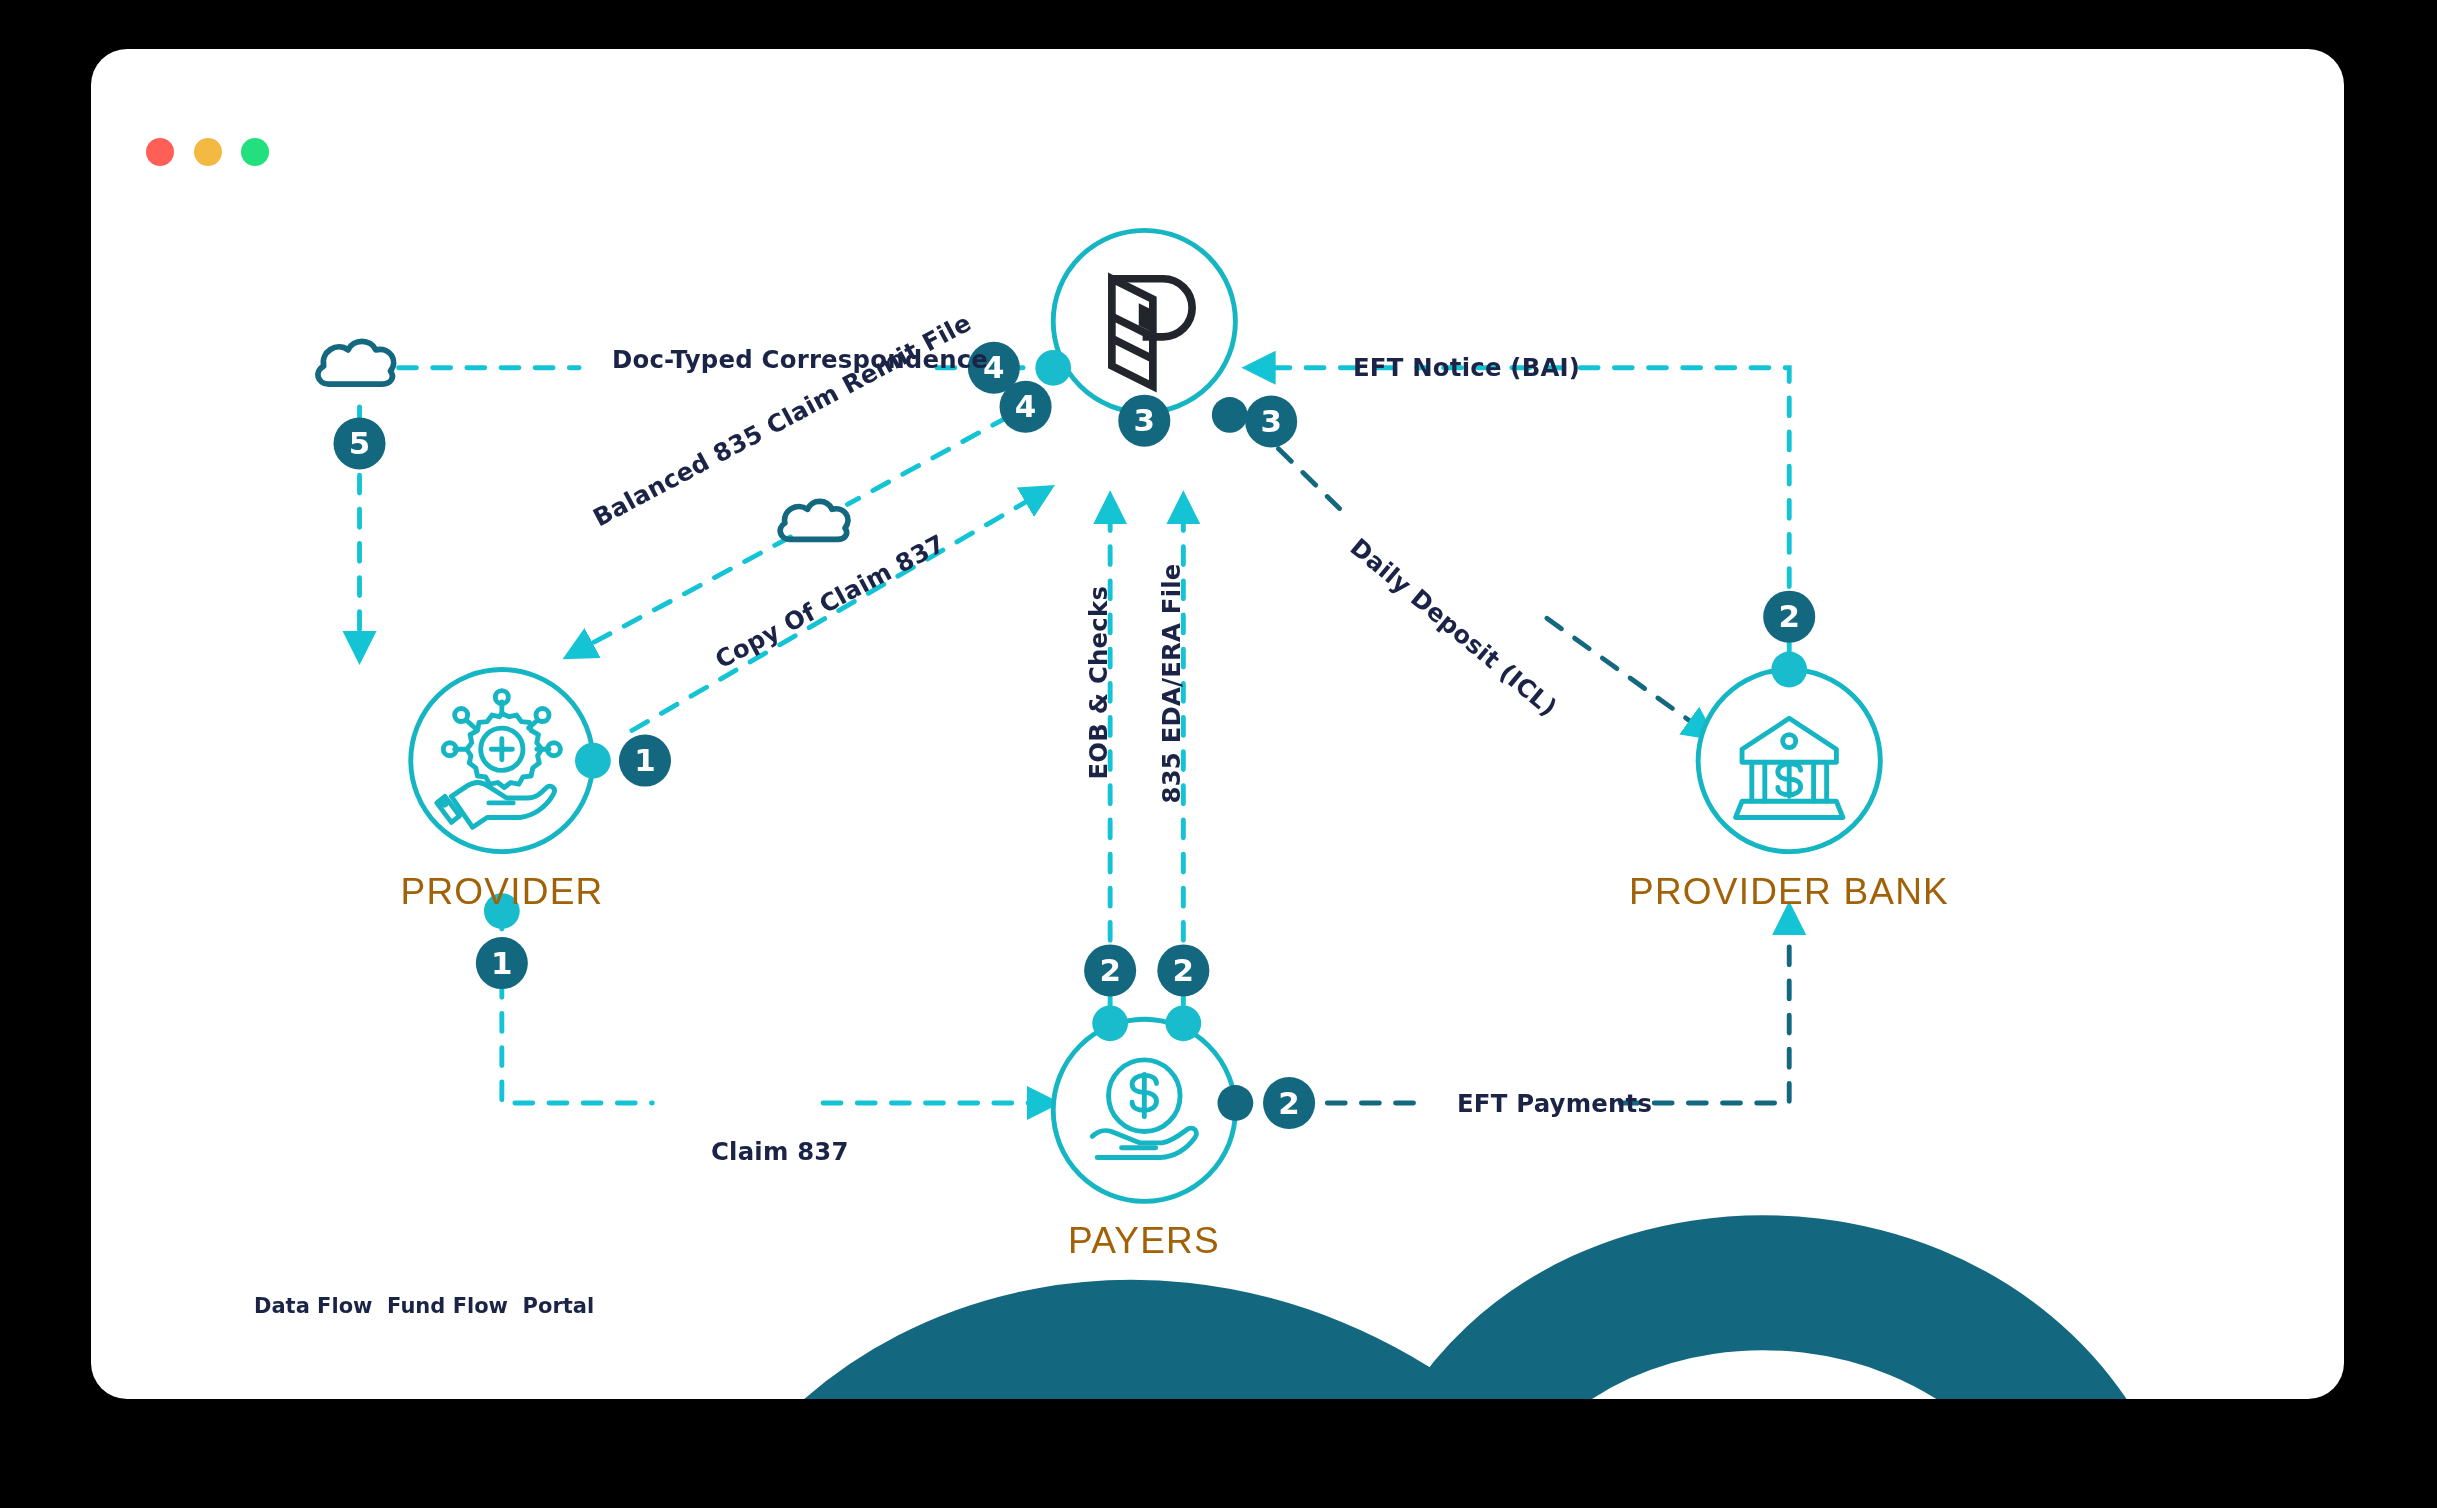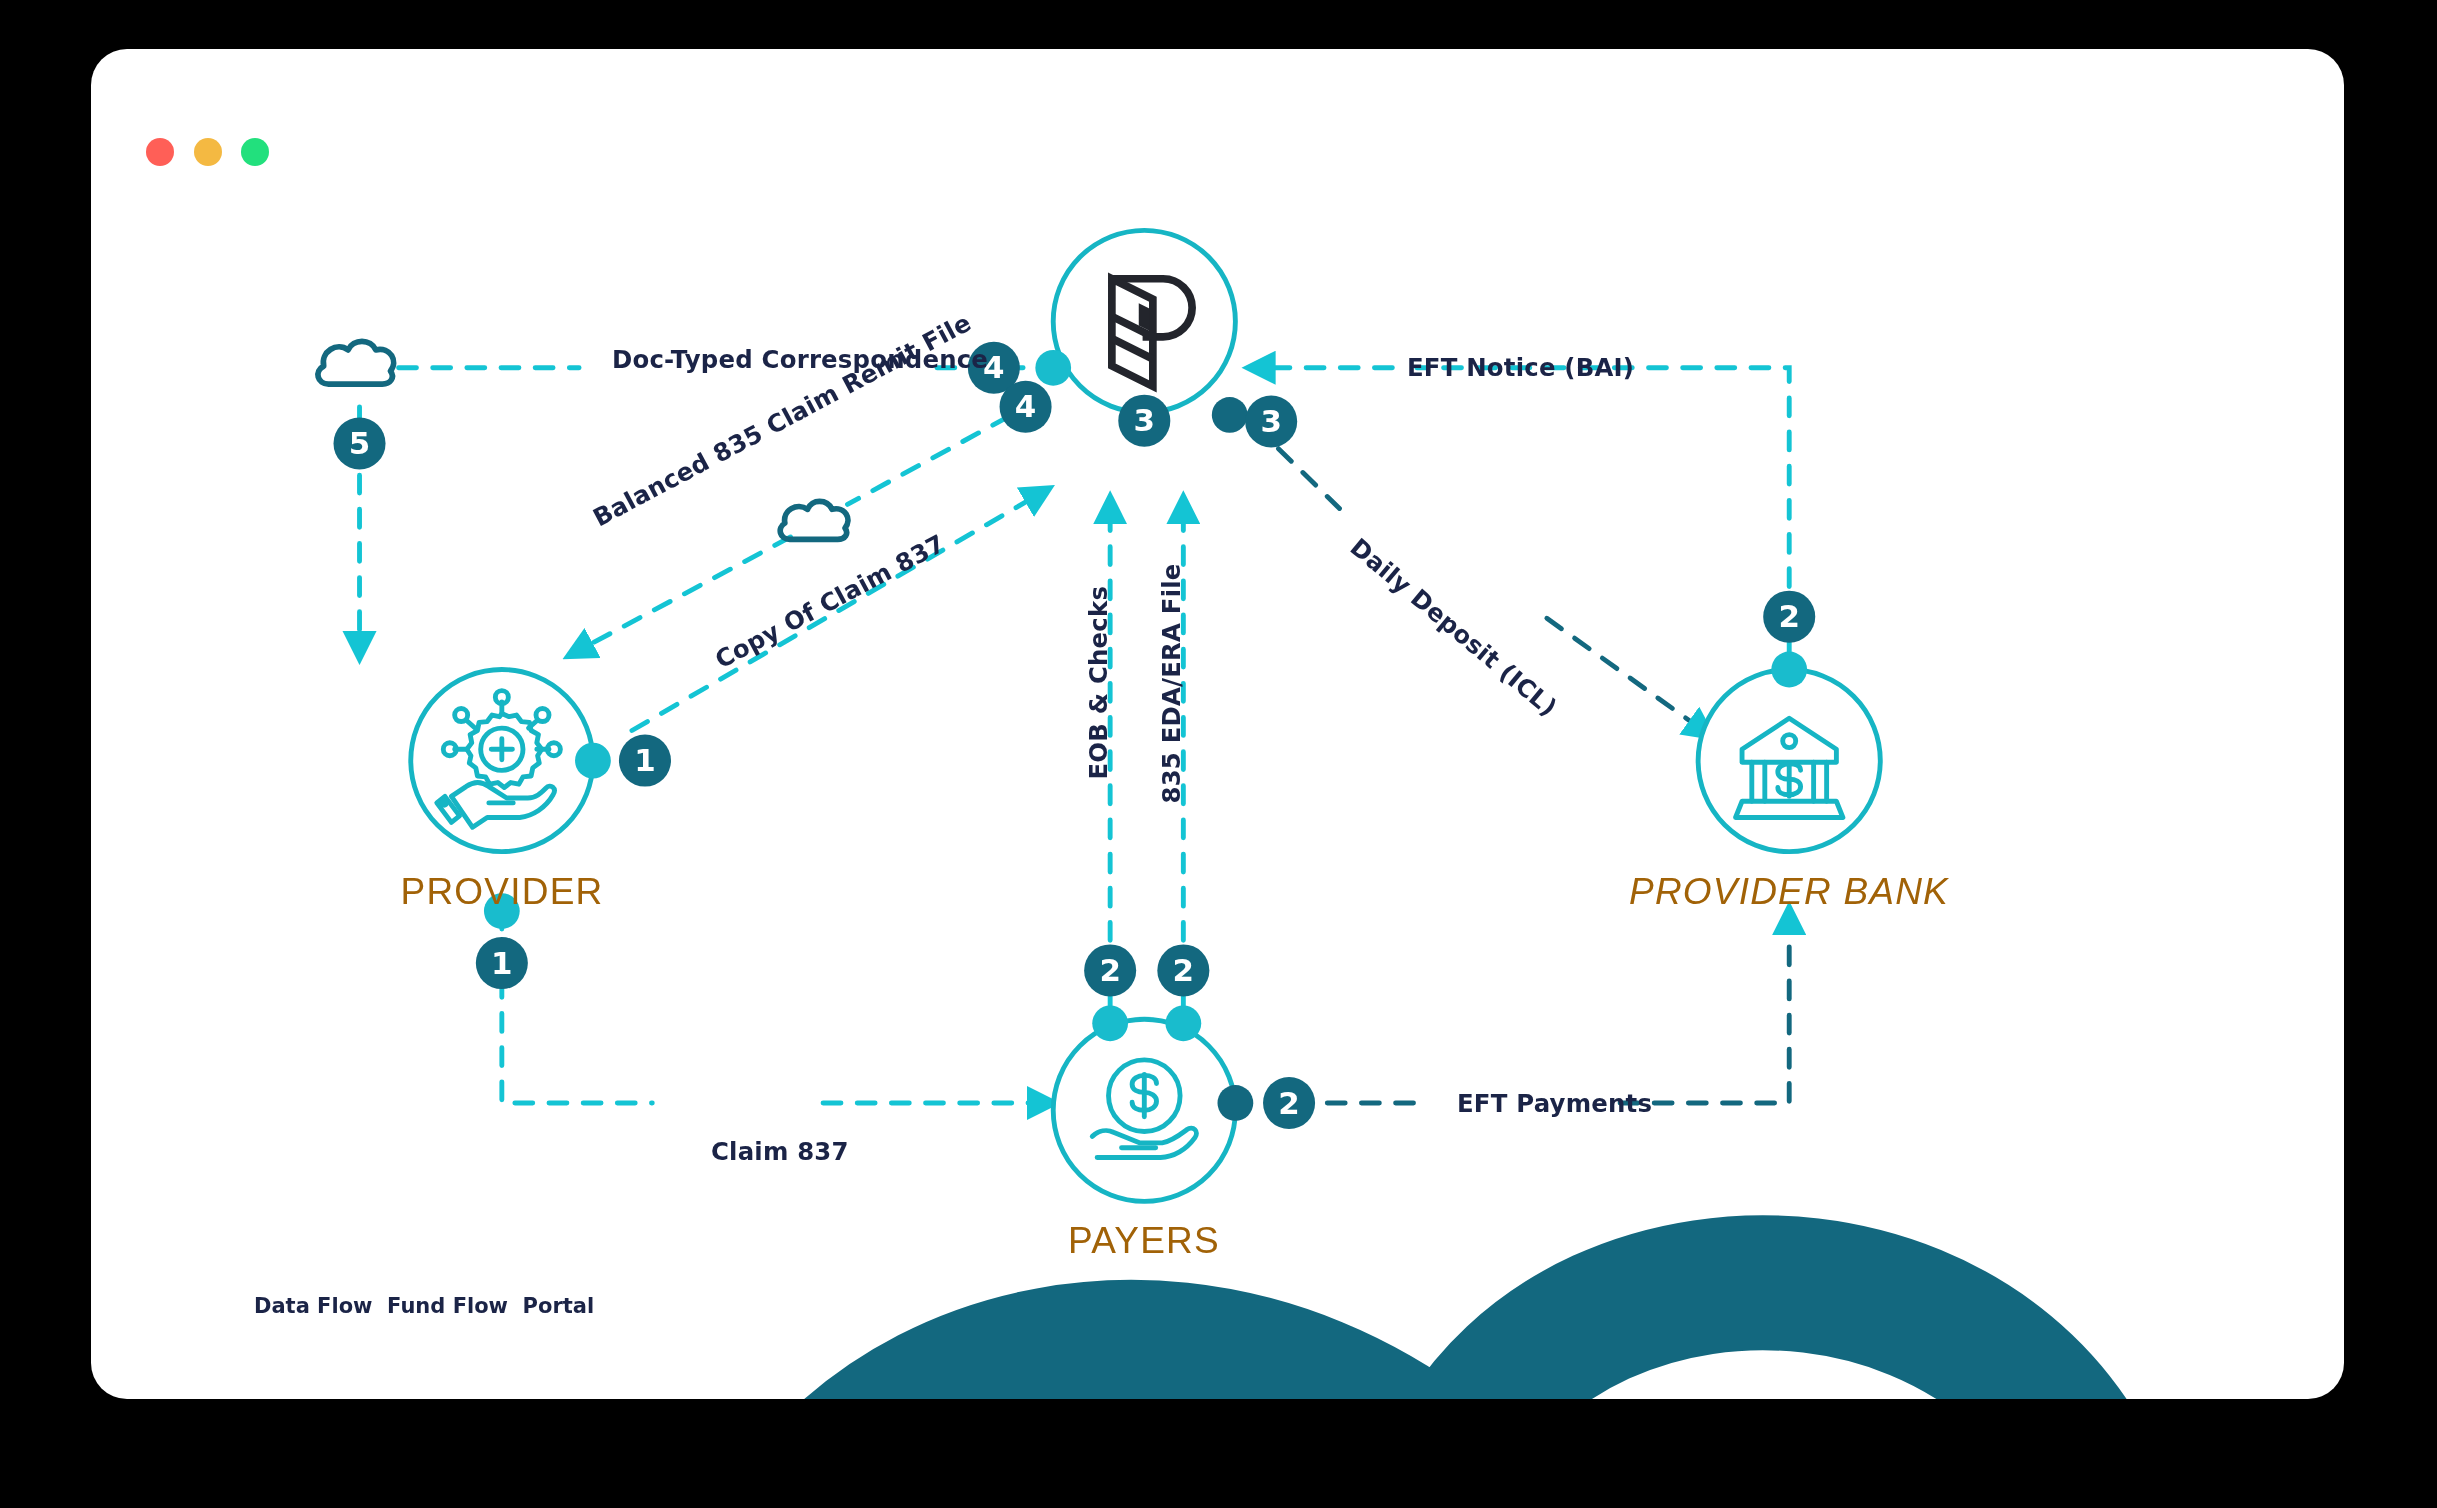--- a/index.html
+++ b/index.html
@@ -295,35 +295,35 @@
           <text x="1473" y="1309" text-anchor="middle" fill="#ffffff" font-family="DejaVu Sans, sans-serif" font-size="38" font-weight="700">2</text>
         </g>
       </svg>
 
       <div class="edge-label" style="left:521px; top:296px;">Doc-Typed Correspondence</div>
 
       <div class="edge-label" style="left:504px; top:456px; transform: rotate(-28deg); transform-origin: 0 50%;">Balanced 835 Claim Remit File</div>
 
       <div class="edge-label" style="left:626px; top:598px; transform: rotate(-28deg); transform-origin: 0 50%;">Copy Of Claim 837</div>
 
-      <div class="edge-label" style="left:1316px; top:304px;">EFT Notice (BAI)</div>
+      <div class="edge-label" style="left:1262px; top:304px;">EFT Notice (BAI)</div>
 
       <div class="edge-label" style="left:1263px; top:480px; transform: rotate(40deg); transform-origin: 0 50%;">Daily Deposit (ICL)</div>
 
       <div class="edge-label" style="left:1007px; top:716px; transform: rotate(-90deg); transform-origin: 0 50%;">EOB &amp; Checks</div>
 
       <div class="edge-label" style="left:1080px; top:740px; transform: rotate(-90deg); transform-origin: 0 50%;">835 EDA/ERA File</div>
 
       <div class="edge-label" style="left:620px; top:1040px;margin-top:48px;">Claim 837</div>
 
       <div class="edge-label" style="left:1366px; top:1040px;text-align:center;">EFT Payments</div>
 
       <div class="node-label" style="left:411px; top:822px;">PROVIDER</div>
 
-      <div class="node-label" style="left:1698px; top:822px;font-style:italic;">PROVIDER BANK</div>
+      <div class="node-label" style="left:1698px; top:822px;">PROVIDER BANK</div>
 
       <div class="node-label" style="left:1053px; top:1171px;">PAYERS</div>
 
       <div id="legend">
 
         <div class="legend-item">
           <span class="legend-text">Data Flow</span>
           <svg width="96" height="21" viewBox="0 0 118 26">
             <circle cx="10" cy="13" r="9" fill="#14c4d4"></circle>
             <path d="M 20 13 L 96 13" stroke="#14c4d4" stroke-width="5" stroke-dasharray="9 8" stroke-linecap="round" fill="none"></path>

